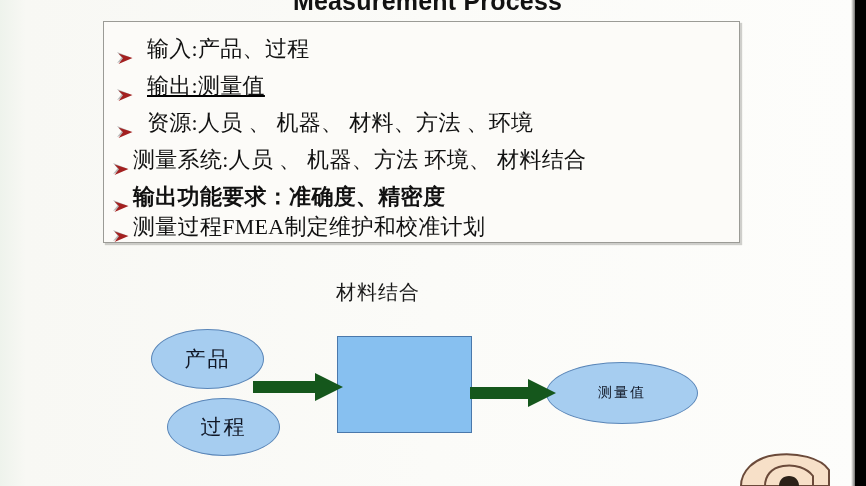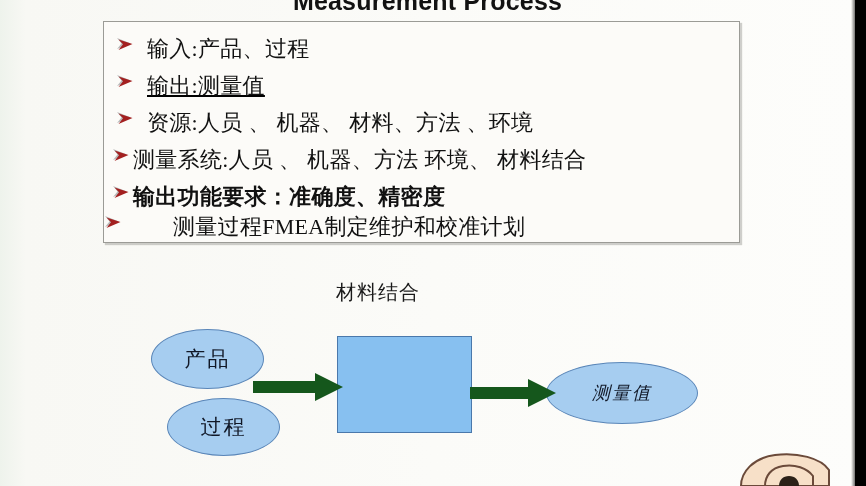--- a/index.html
+++ b/index.html
@@ -65,21 +65,21 @@
     width: 637px;
     height: 222px;
     background: #fcfbf8;
     border: 1px solid #9b9b96;
     box-shadow: 2px 2px 1px rgba(120,120,115,0.35);
     box-sizing: border-box;
   }
   .bullet-row {
     position: absolute;
     display: flex;
-    align-items: flex-start;
+    align-items: flex-end;
     white-space: nowrap;
   }
   .bullet-mark {
     position: relative;
     width: 19px;
     height: 16px;
     flex: 0 0 19px;
     margin-right: 2px;
     top: 2px;
   }
@@ -110,21 +110,21 @@
     align-items: center;
     justify-content: center;
     color: #111827;
     font-size: 21px;
     letter-spacing: 2px;
     font-family: "Liberation Serif", "DejaVu Serif", serif;
     box-sizing: border-box;
   }
   #node-product { left: 151px; top: 329px; width: 113px; height: 60px; }
   #node-process { left: 167px; top: 398px; width: 113px; height: 58px; }
-  #node-output  { left: 546px; top: 362px; width: 152px; height: 62px; font-size: 18px; font-style: italic; }
+  #node-output  { left: 546px; top: 362px; width: 152px; height: 62px; font-size: 14px; }
 
   #process-box {
     position: absolute;
     left: 337px;
     top: 336px;
     width: 135px;
     height: 97px;
     background: #87c0f0;
     border: 1px solid #4a78ab;
     box-sizing: border-box;
@@ -205,21 +205,21 @@
     <div class="bullet-row" style="left:8px; top:160px;">
       <span class="bullet-mark">
         <svg width="19" height="16" viewBox="0 0 19 16">
           <path d="M1 2 L15 7.5 L1 13 L5.5 7.5 Z" fill="#b9b9b9"></path>
           <path d="M2.5 3.5 L16.5 8 L2.5 14 L7 8.2 Z" fill="#a32020"></path>
         </svg>
       </span>
       <span class="bullet-text" style="margin-left:0px;font-weight:bold;">输出功能要求：准确度、精密度</span>
     </div>
 
-    <div class="bullet-row" style="left:0; top:190px;gap:48px;">
+    <div class="bullet-row" style="left:8px; top:190px;">
       <span class="bullet-mark">
         <svg width="19" height="16" viewBox="0 0 19 16">
           <path d="M1 2 L15 7.5 L1 13 L5.5 7.5 Z" fill="#b9b9b9"></path>
           <path d="M2.5 3.5 L16.5 8 L2.5 14 L7 8.2 Z" fill="#a32020"></path>
         </svg>
       </span>
       <span class="bullet-text" style="margin-left:0px;">测量过程FMEA制定维护和校准计划</span>
     </div>
 
   </div>

